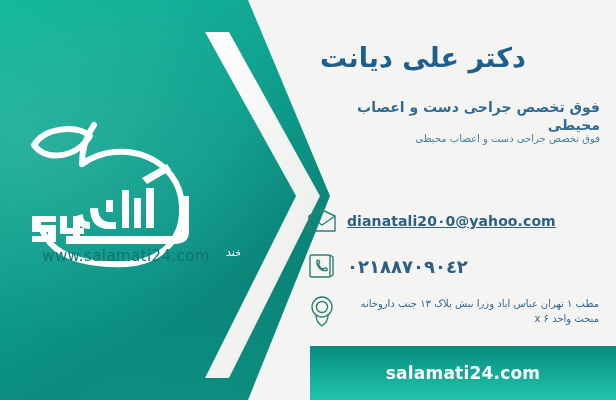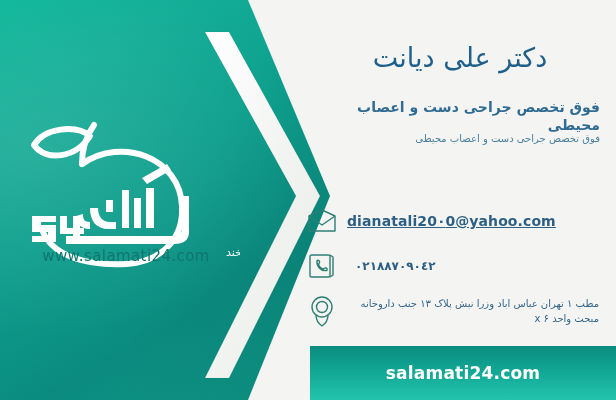--- a/index.html
+++ b/index.html
@@ -66,23 +66,23 @@
     width:316px;height:400px;
     z-index:6;
     pointer-events:none;
   }
   .right > *{pointer-events:auto;}
 
   .doc-name{
     position:absolute;
     right:16px;top:42px;
     width:280px;
-    text-align:center;
+    text-align:left;
     color:#1f5f8b;
-    font-size:27px;font-weight:normal;
+    font-size:27px;font-weight:bold;
     line-height:1.15;
     direction:rtl;
   }
   .doc-spec{
     position:absolute;
     right:16px;top:98px;
     width:286px;
     text-align:right;
     color:#2f6b93;
     font-size:14px;font-weight:bold;
@@ -118,21 +118,21 @@
     width:32px;height:32px;
     display:flex;align-items:center;justify-content:center;
   }
   .c-ico svg{display:block;}
   .c-txt{
     color:#2d5f85;
     text-align:right;
     direction:ltr;
   }
   .c-email{font-size:14px;font-weight:bold;letter-spacing:.1px;text-decoration:underline;}
-  .c-phone{font-size:12px;font-weight:bold;letter-spacing:.4px;direction:rtl;margin-left:8px;}
+  .c-phone{font-size:18px;font-weight:bold;letter-spacing:.4px;direction:rtl;}
   .c-addr{
     font-size:10px;
     direction:rtl;
     line-height:1.5;
     text-align:right;
     width:252px;
     color:#33658c;
   }
 
   

